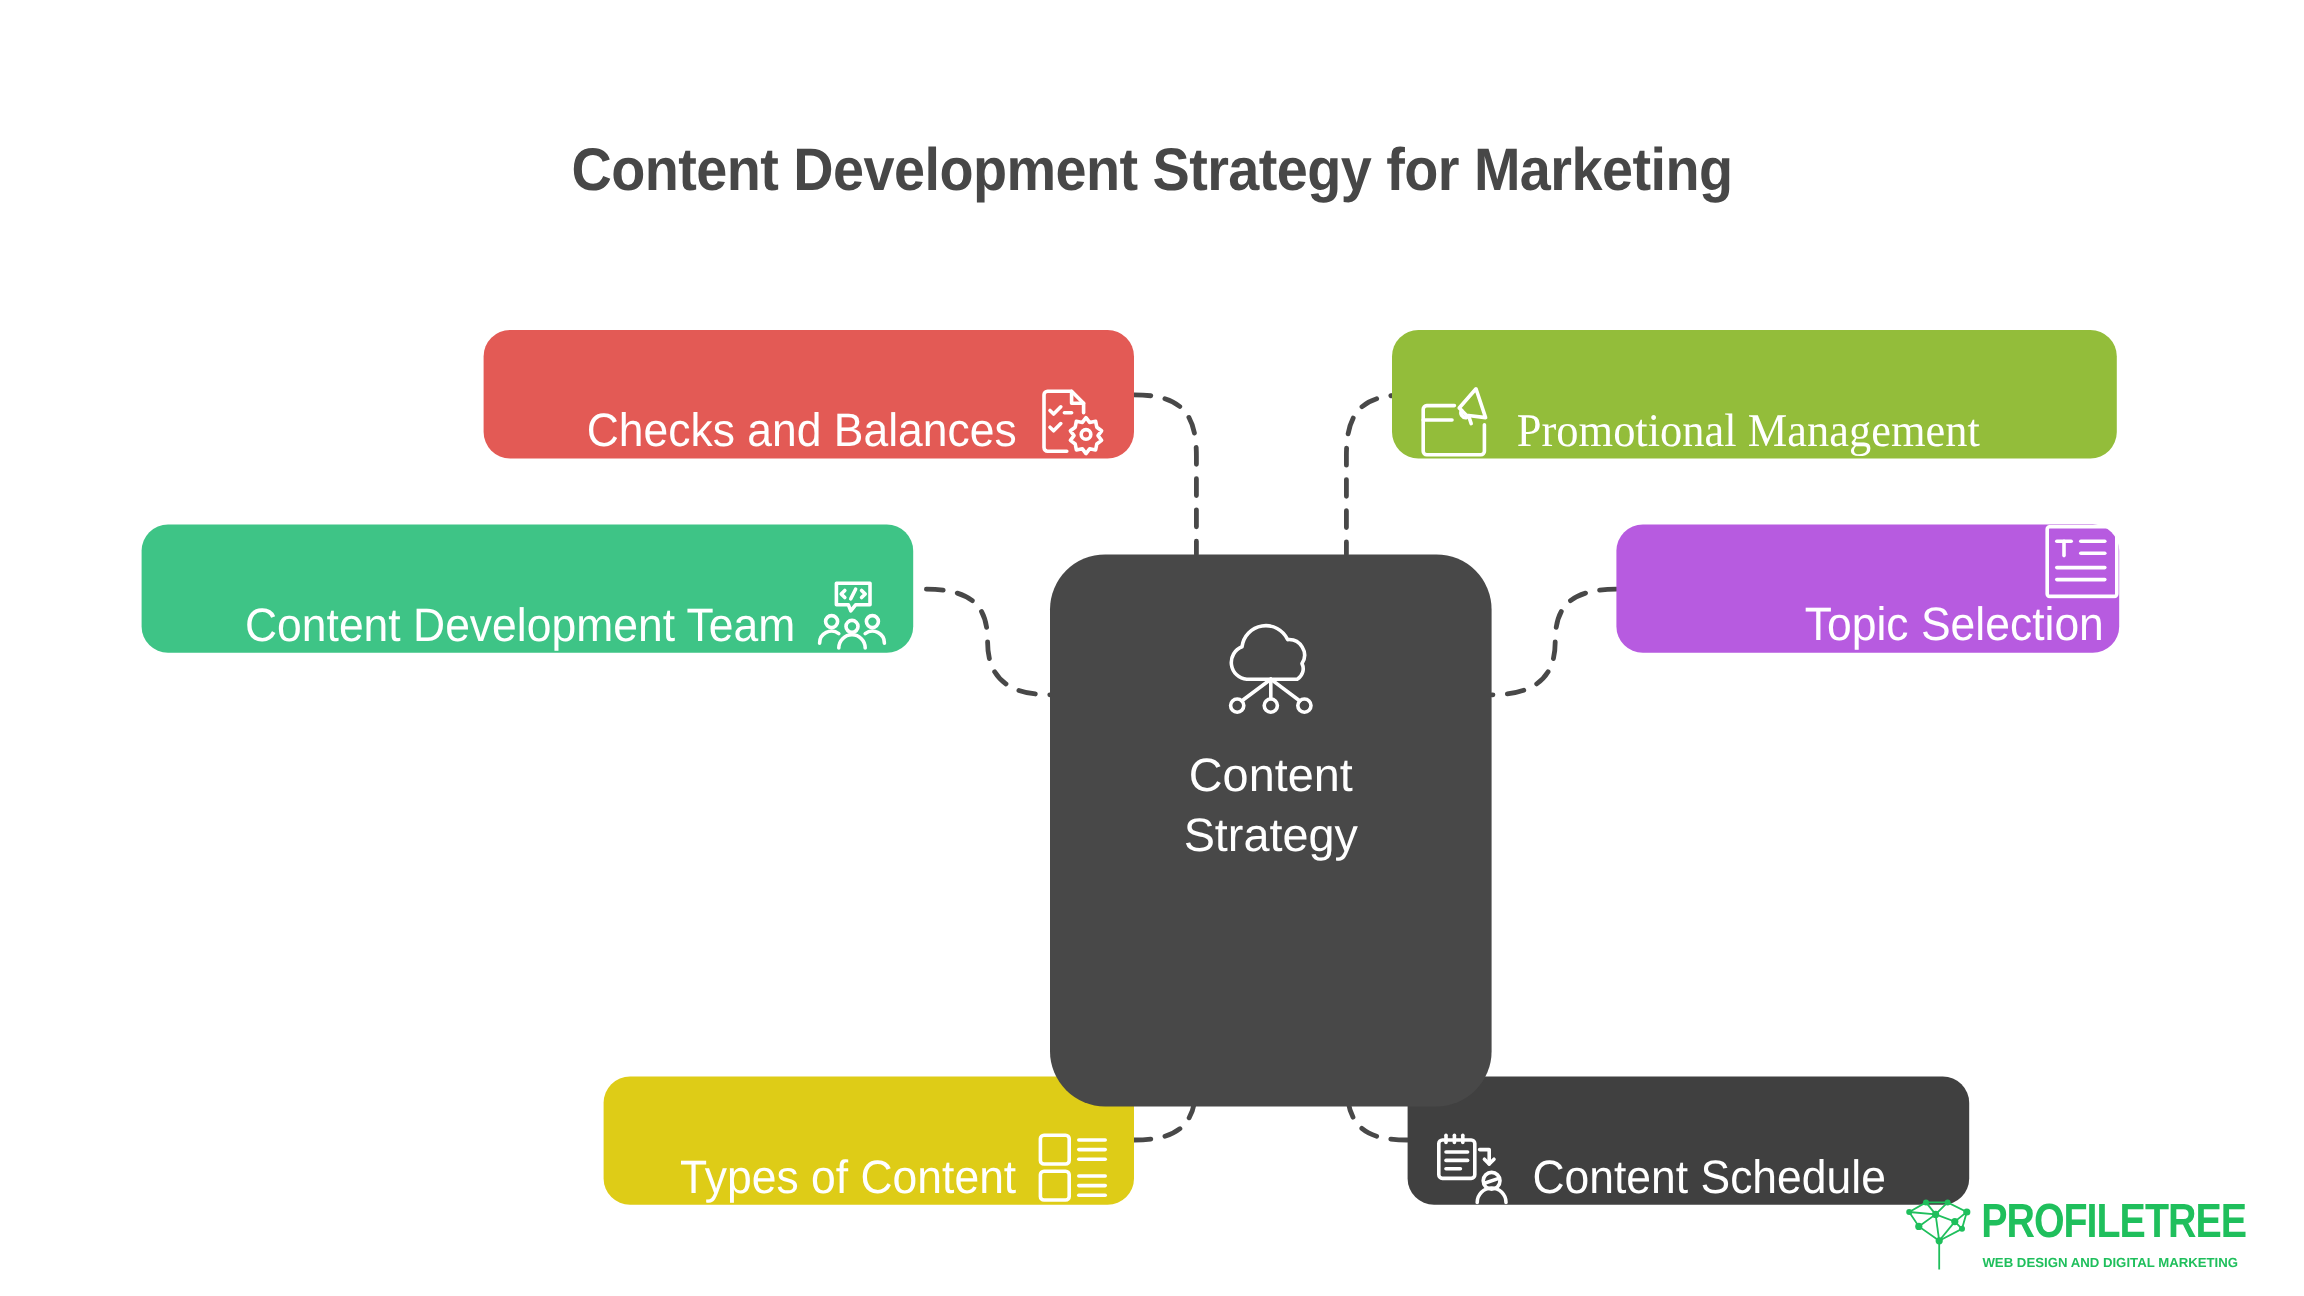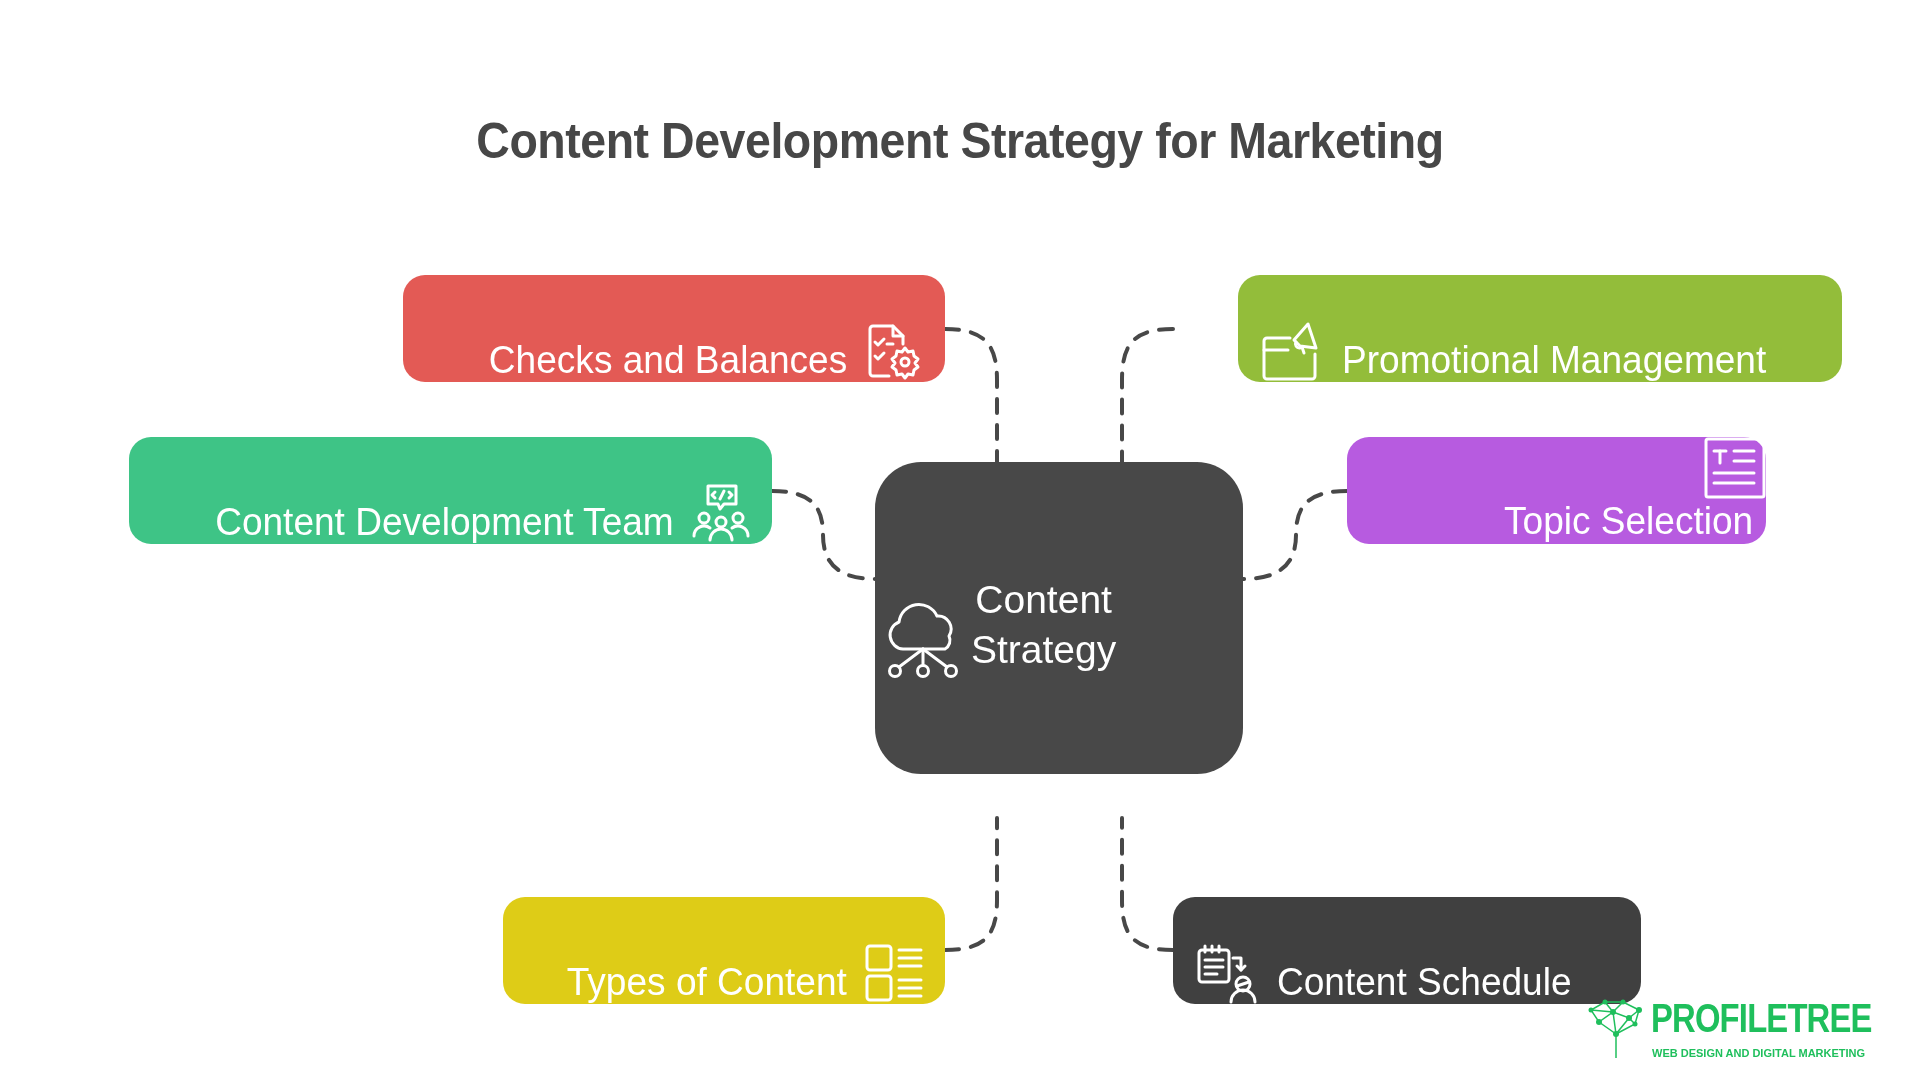--- a/index.html
+++ b/index.html
@@ -19,23 +19,23 @@
     box-sizing:border-box; white-space:nowrap;
   }
   .node .label { transform:scaleX(0.95); }
   .node.left { justify-content:flex-end; padding-right:20px; }
   .node.left .label { transform-origin:right center; margin-right:16px; }
   .node.right { justify-content:flex-start; padding-left:22px; }
   .node.right .label { transform-origin:left center; margin-left:20px; }
   .icon { width:62px; height:62px; flex:0 0 62px; }
   .icon svg { width:62px; height:62px; display:block; }
   .center {
-    position:absolute; left:875px; top:462px; width:368px; height:312px;
+    position:absolute; left:875px; top:462px; width:368px; height:460px;
     background:#484848; border-radius:46px; color:#fff;
-    display:flex; flex-direction:row; align-items:center;
+    display:flex; flex-direction:column; align-items:center;
   }
   .center .cicon { margin-top:50px; width:96px; height:96px; }
   .center .ctext { margin-top:14px; font-size:39px; line-height:50px; text-align:center; }
   .connectors { position:absolute; left:0; top:0; }
   .logo { position:absolute; left:1585px; top:998px; width:300px; height:62px; }
   .logo .brand { position:absolute; left:66px; top:0px; font-size:40px; font-weight:bold; color:#1fbf5c; letter-spacing:-1px; transform:scaleX(0.82); transform-origin:left top; line-height:40px; }
   .logo .tag { position:absolute; left:67px; top:49px; font-size:11px; font-weight:bold; color:#1fbf5c; white-space:nowrap; }
 </style>
 </head>
 <body>
@@ -67,21 +67,21 @@
       <path d="M30 6 V16 H40"></path>
       <path d="M12 22 l3 3 l6 -6"></path>
       <path d="M12 36 l3 3 l6 -6"></path>
       <path d="M24 24 h6"></path>
       <circle cx="42" cy="42" r="4"></circle>
       <path d="M42 28 l3 4 l5 -1 l1 5 l4 3 l-3 4 l3 4 l-4 3 l-1 5 l-5 -1 l-3 4 l-3 -4 l-5 1 l-1 -5 l-4 -3 l3 -4 l-3 -4 l4 -3 l1 -5 l5 1 z"></path>
     </svg>
   </span>
 </div>
 
-<div class="node left" style="left:129px; top:437px; width:643px; background:#3EC486;">
+<div class="node left" style="left:118px; top:437px; width:643px; background:#3EC486;">
   <span class="label">Content Development Team</span>
   <span class="icon">
     <svg viewBox="0 0 62 62" fill="none" stroke="#fff" stroke-width="3" stroke-linecap="round" stroke-linejoin="round">
       <path d="M18 4 H46 V22 H34 L30 27 L28 22 H18 Z"></path>
       <path d="M25 10 l-3 3 l3 3"></path>
         <path d="M39 10 l3 3 l-3 3"></path>
         <path d="M34 9 l-4 8"></path>
       <circle cx="14" cy="36" r="5"></circle>
         <circle cx="31" cy="40" r="5"></circle>
         <circle cx="48" cy="36" r="5"></circle>
@@ -101,21 +101,21 @@
       <path d="M36 8 H58"></path>
         <path d="M36 16 H58"></path>
         <path d="M36 24 H58"></path>
       <path d="M36 38 H58"></path>
         <path d="M36 46 H58"></path>
         <path d="M36 54 H58"></path>
     </svg>
   </span>
 </div>
 
-<div class="node right" style="left:1238px; top:275px; width:604px; background:#93BD3A;">
+<div class="node right" style="left:1160px; top:275px; width:604px; background:#93BD3A;font-family:Liberation Serif, serif;">
   <span class="icon">
     <svg viewBox="0 0 62 62" fill="none" stroke="#fff" stroke-width="3" stroke-linecap="round" stroke-linejoin="round">
       <path d="M30 18 H7 a3 3 0 0 0 -3 3 V56 a3 3 0 0 0 3 3 H52 a3 3 0 0 0 3 -3 V34"></path>
       <path d="M4 30 H28"></path>
       <path d="M34 20 L48 4 L56 28 L40 26 Z"></path>
       <path d="M36 22 a4 4 0 0 0 4 6"></path>
       <path d="M42 27 l2 6"></path>
     </svg>
   </span>
   <span class="label">Promotional Management</span>

